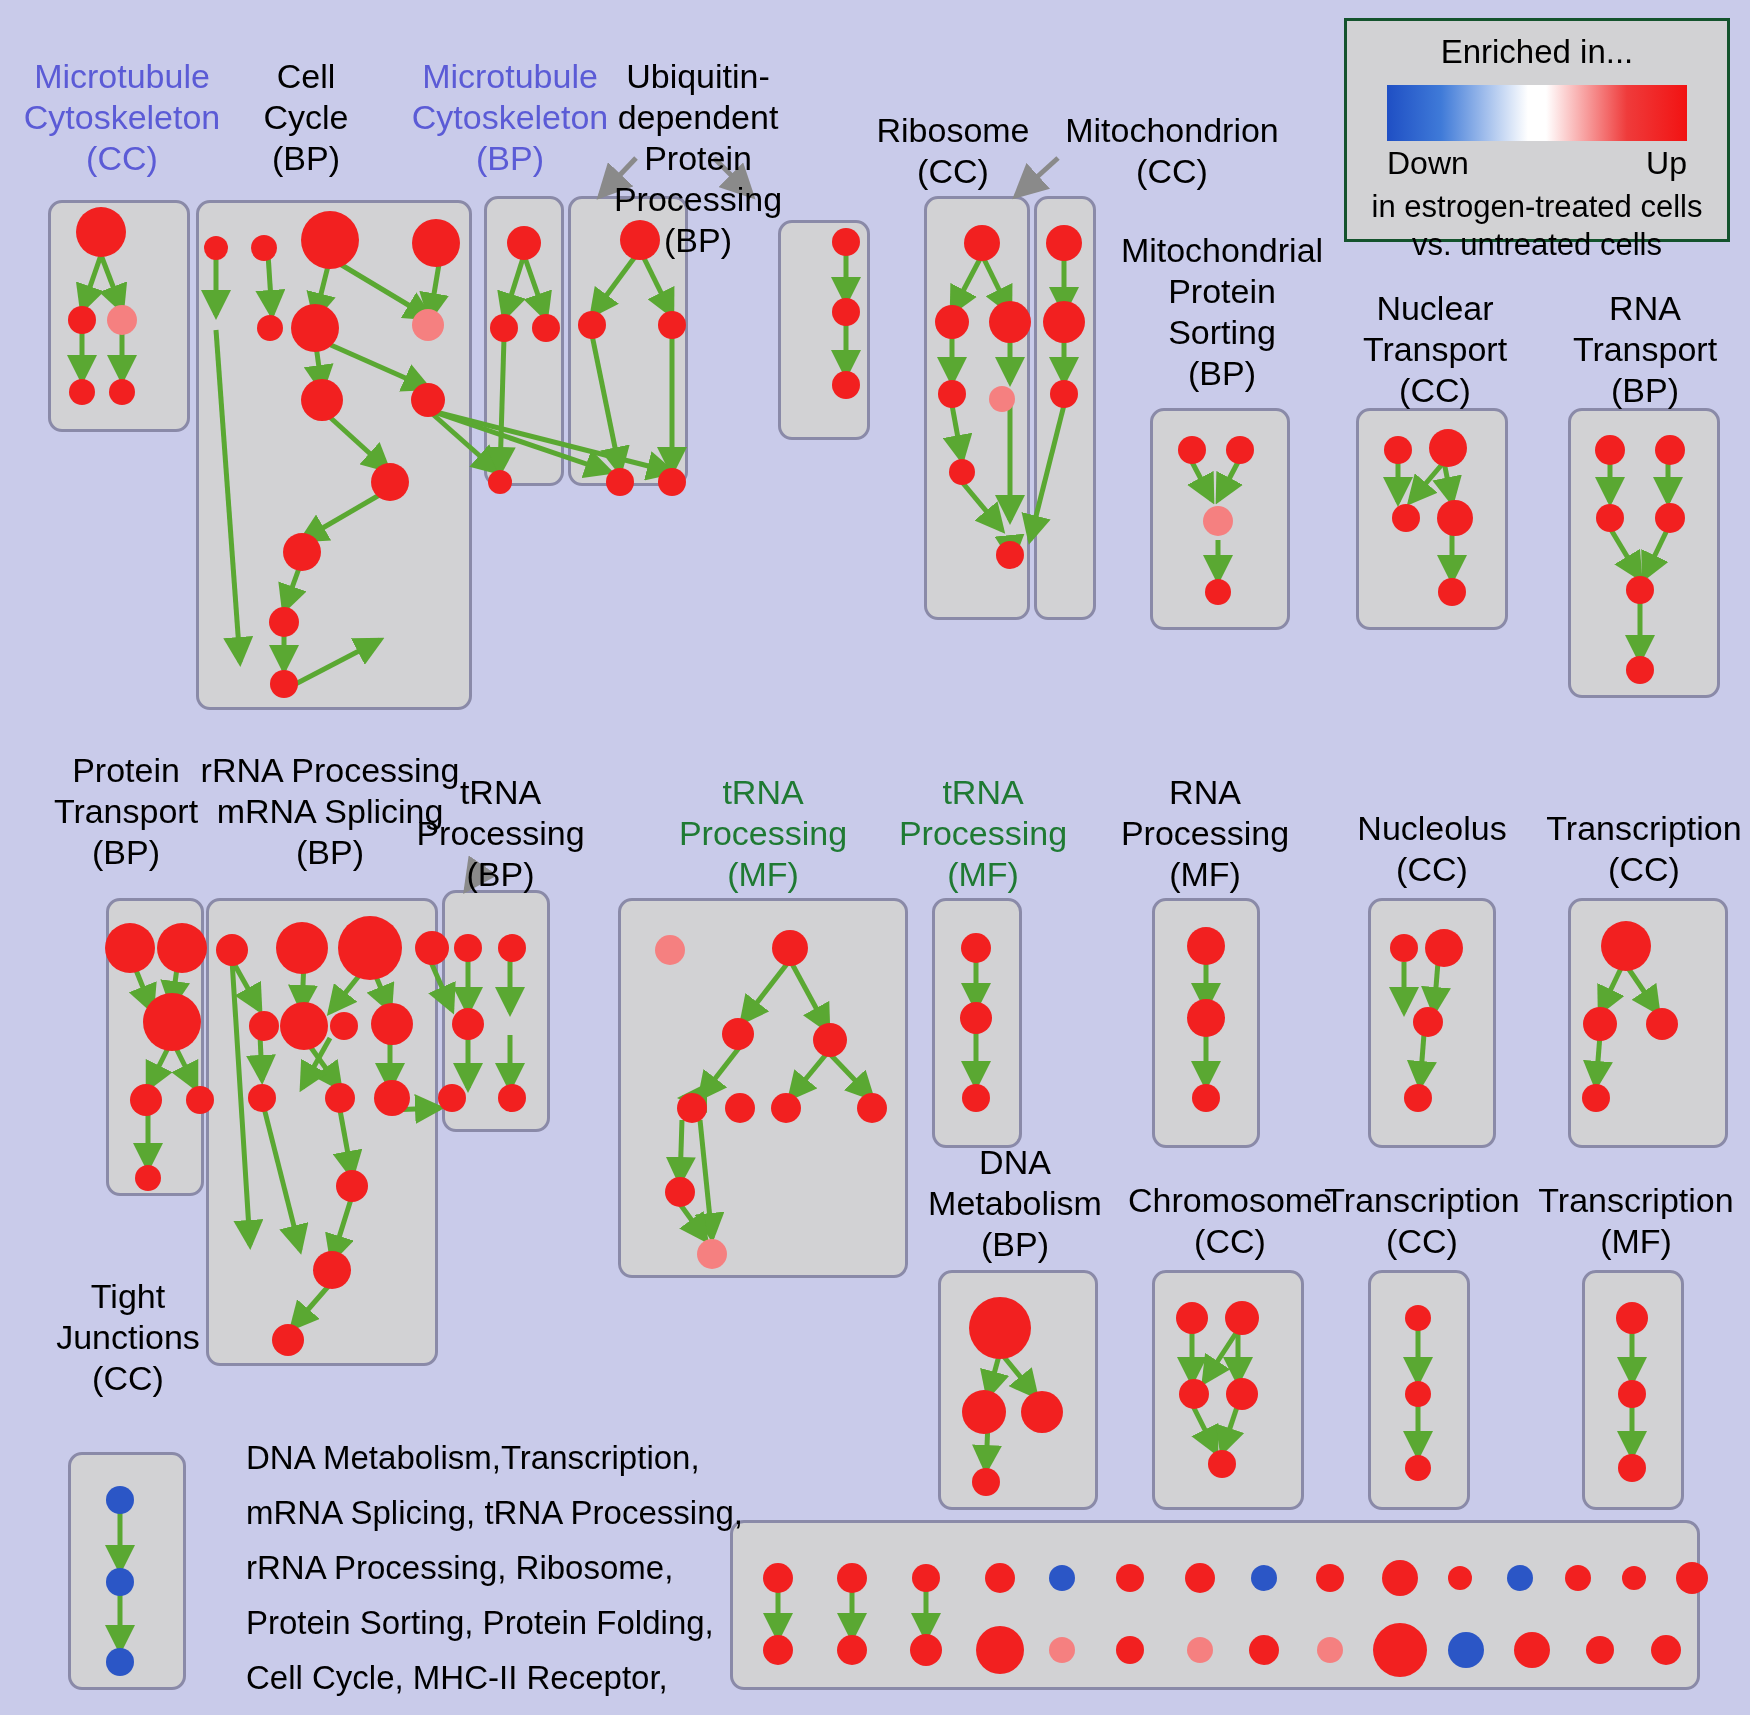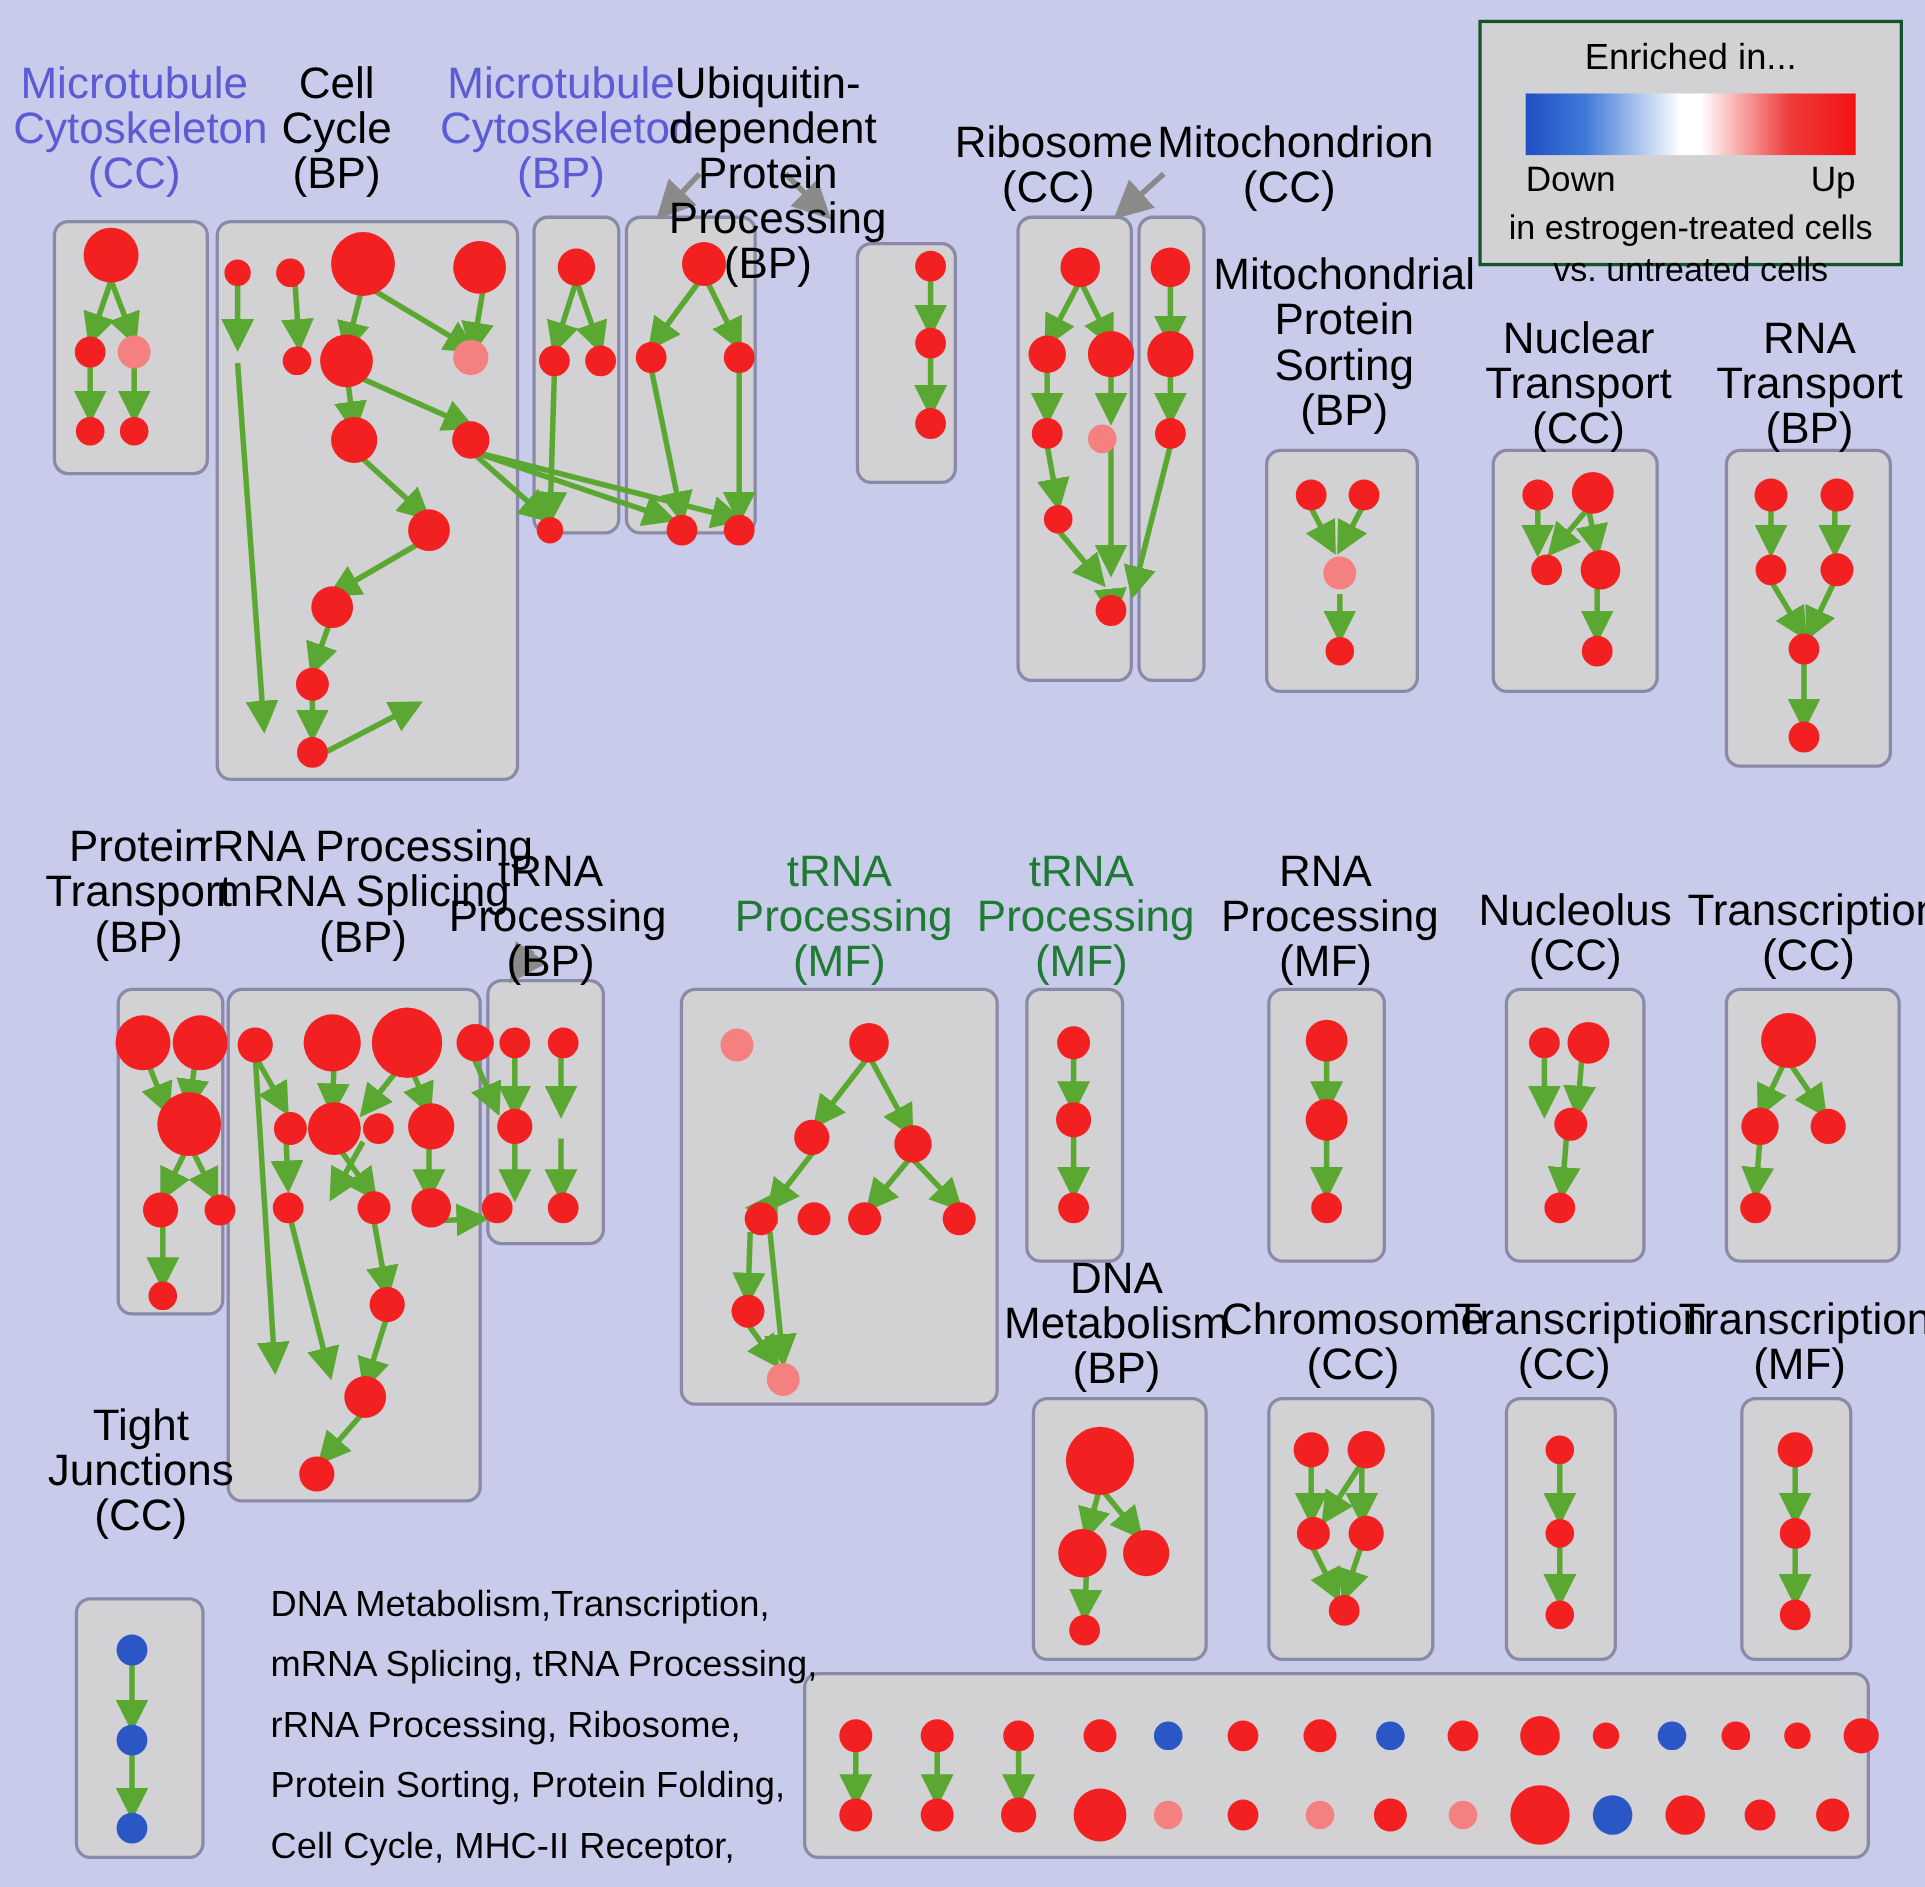--- a/index.html
+++ b/index.html
@@ -16,21 +16,21 @@
   .module{
     position:absolute;
     background:#d2d2d4;
     border:3px solid #8a8aa8;
     border-radius:14px;
     box-sizing:border-box;
   }
   .label{
     position:absolute;
     color:#000;
-    font-size:40px;
+    font-size:34px;
     line-height:41px;
     text-align:center;
     white-space:pre;
   }
   .label.cc-purple{color:#5b5bd6;}
   .label.mf-green{color:#1f7a33;}
 
   .legend{
     position:absolute;
     background:#d2d2d4;

